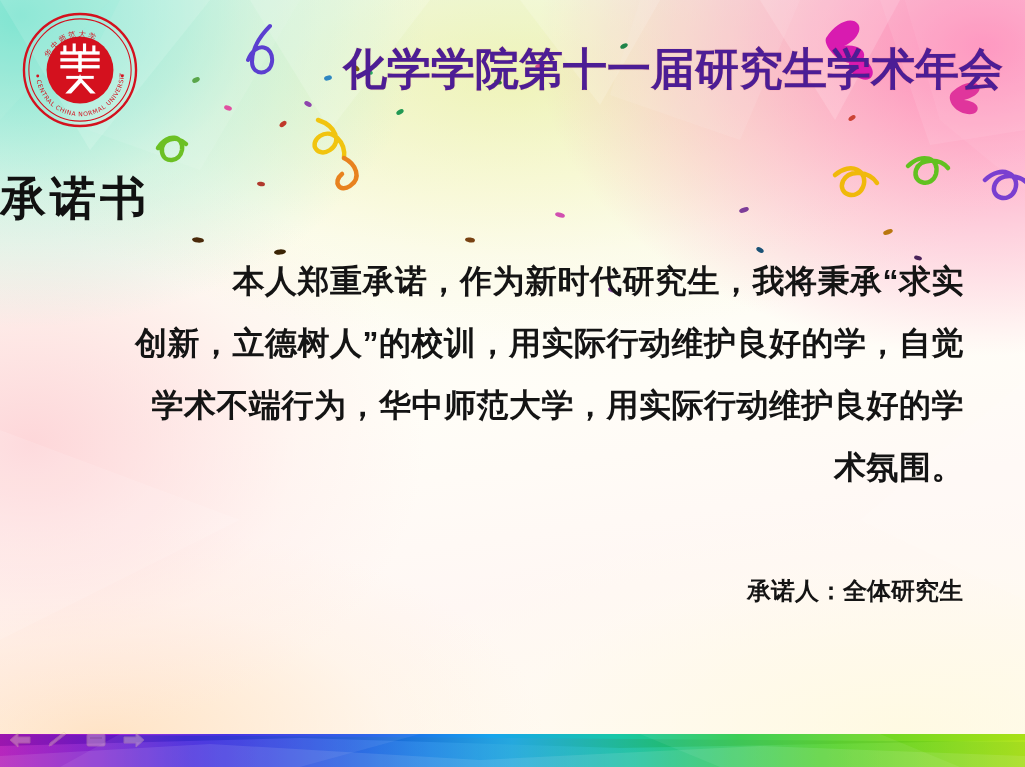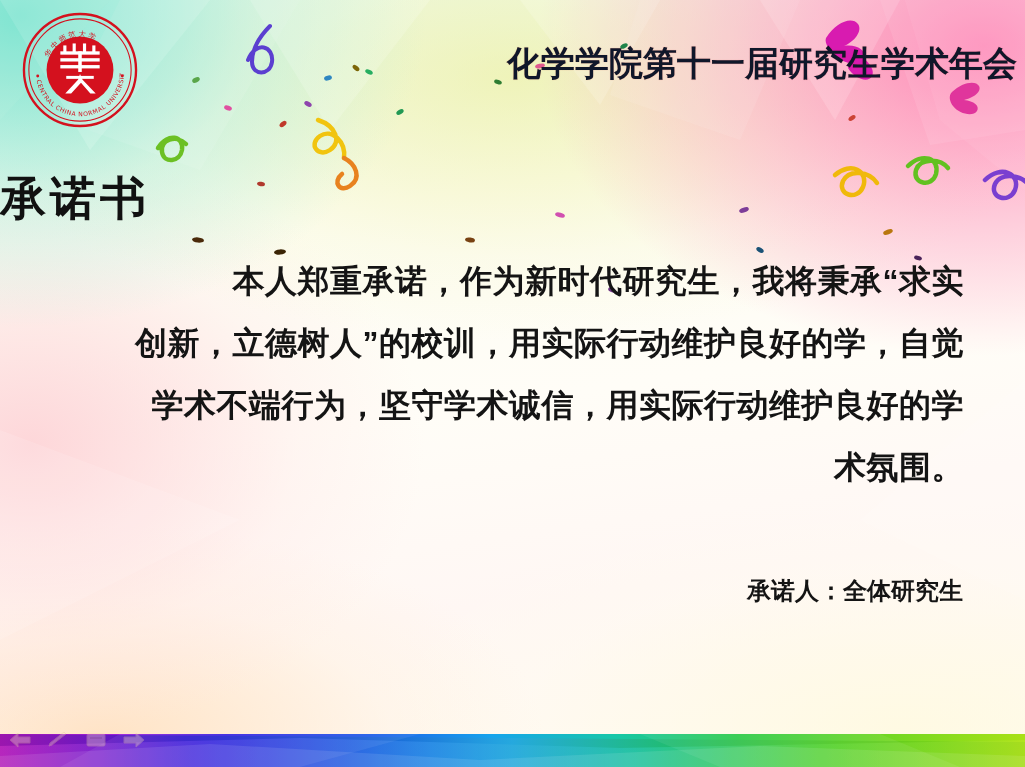--- a/index.html
+++ b/index.html
@@ -41,25 +41,25 @@
   }
   .logo svg { width: 100%; height: 100%; display: block; }
 
   
   .confetti { position: absolute; left: 0; top: 0; width: 1025px; height: 300px; }
   .confetti svg { width: 100%; height: 100%; display: block; }
 
   
   .event-title {
     position: absolute;
-    right: 8px;
+    right: 22px;
     top: 45px;
-    font-size: 34px;
+    font-size: 44px;
     font-weight: bold;
-    color: #0f172a;
+    color: #4c1d95;
     letter-spacing: 0px;
     white-space: nowrap;
     line-height: 1.1;
     text-shadow: 0 0 1px rgba(200,0,0,.35);
   }
 
   
   .doc-title {
     position: absolute;
     left: 0; right: 0;
@@ -231,21 +231,21 @@
     </svg>
   </div>
 
   <div class="event-title">化学学院第十一届研究生学术年会</div>
 
   <div class="doc-title">承诺书</div>
 
   <div class="body-block">
     <div class="body-line indent">本人郑重承诺，作为新时代研究生，我将秉承“求实</div>
     <div class="body-line">创新，立德树人”的校训，用实际行动维护良好的学，自觉</div>
-    <div class="body-line">学术不端行为，坚守学术诚信，用实际行动维护良好的学</div>
+    <div class="body-line">学术不端行为，华中师范大学，用实际行动维护良好的学</div>
     <div class="body-line">术氛围。</div>
   </div>
 
   <div class="sign-block">
     <div>承诺人：全体研究生</div>
   </div>
 
   <div class="bottom-band">
     <svg viewBox="0 0 1025 33" preserveAspectRatio="none">
       <defs>

